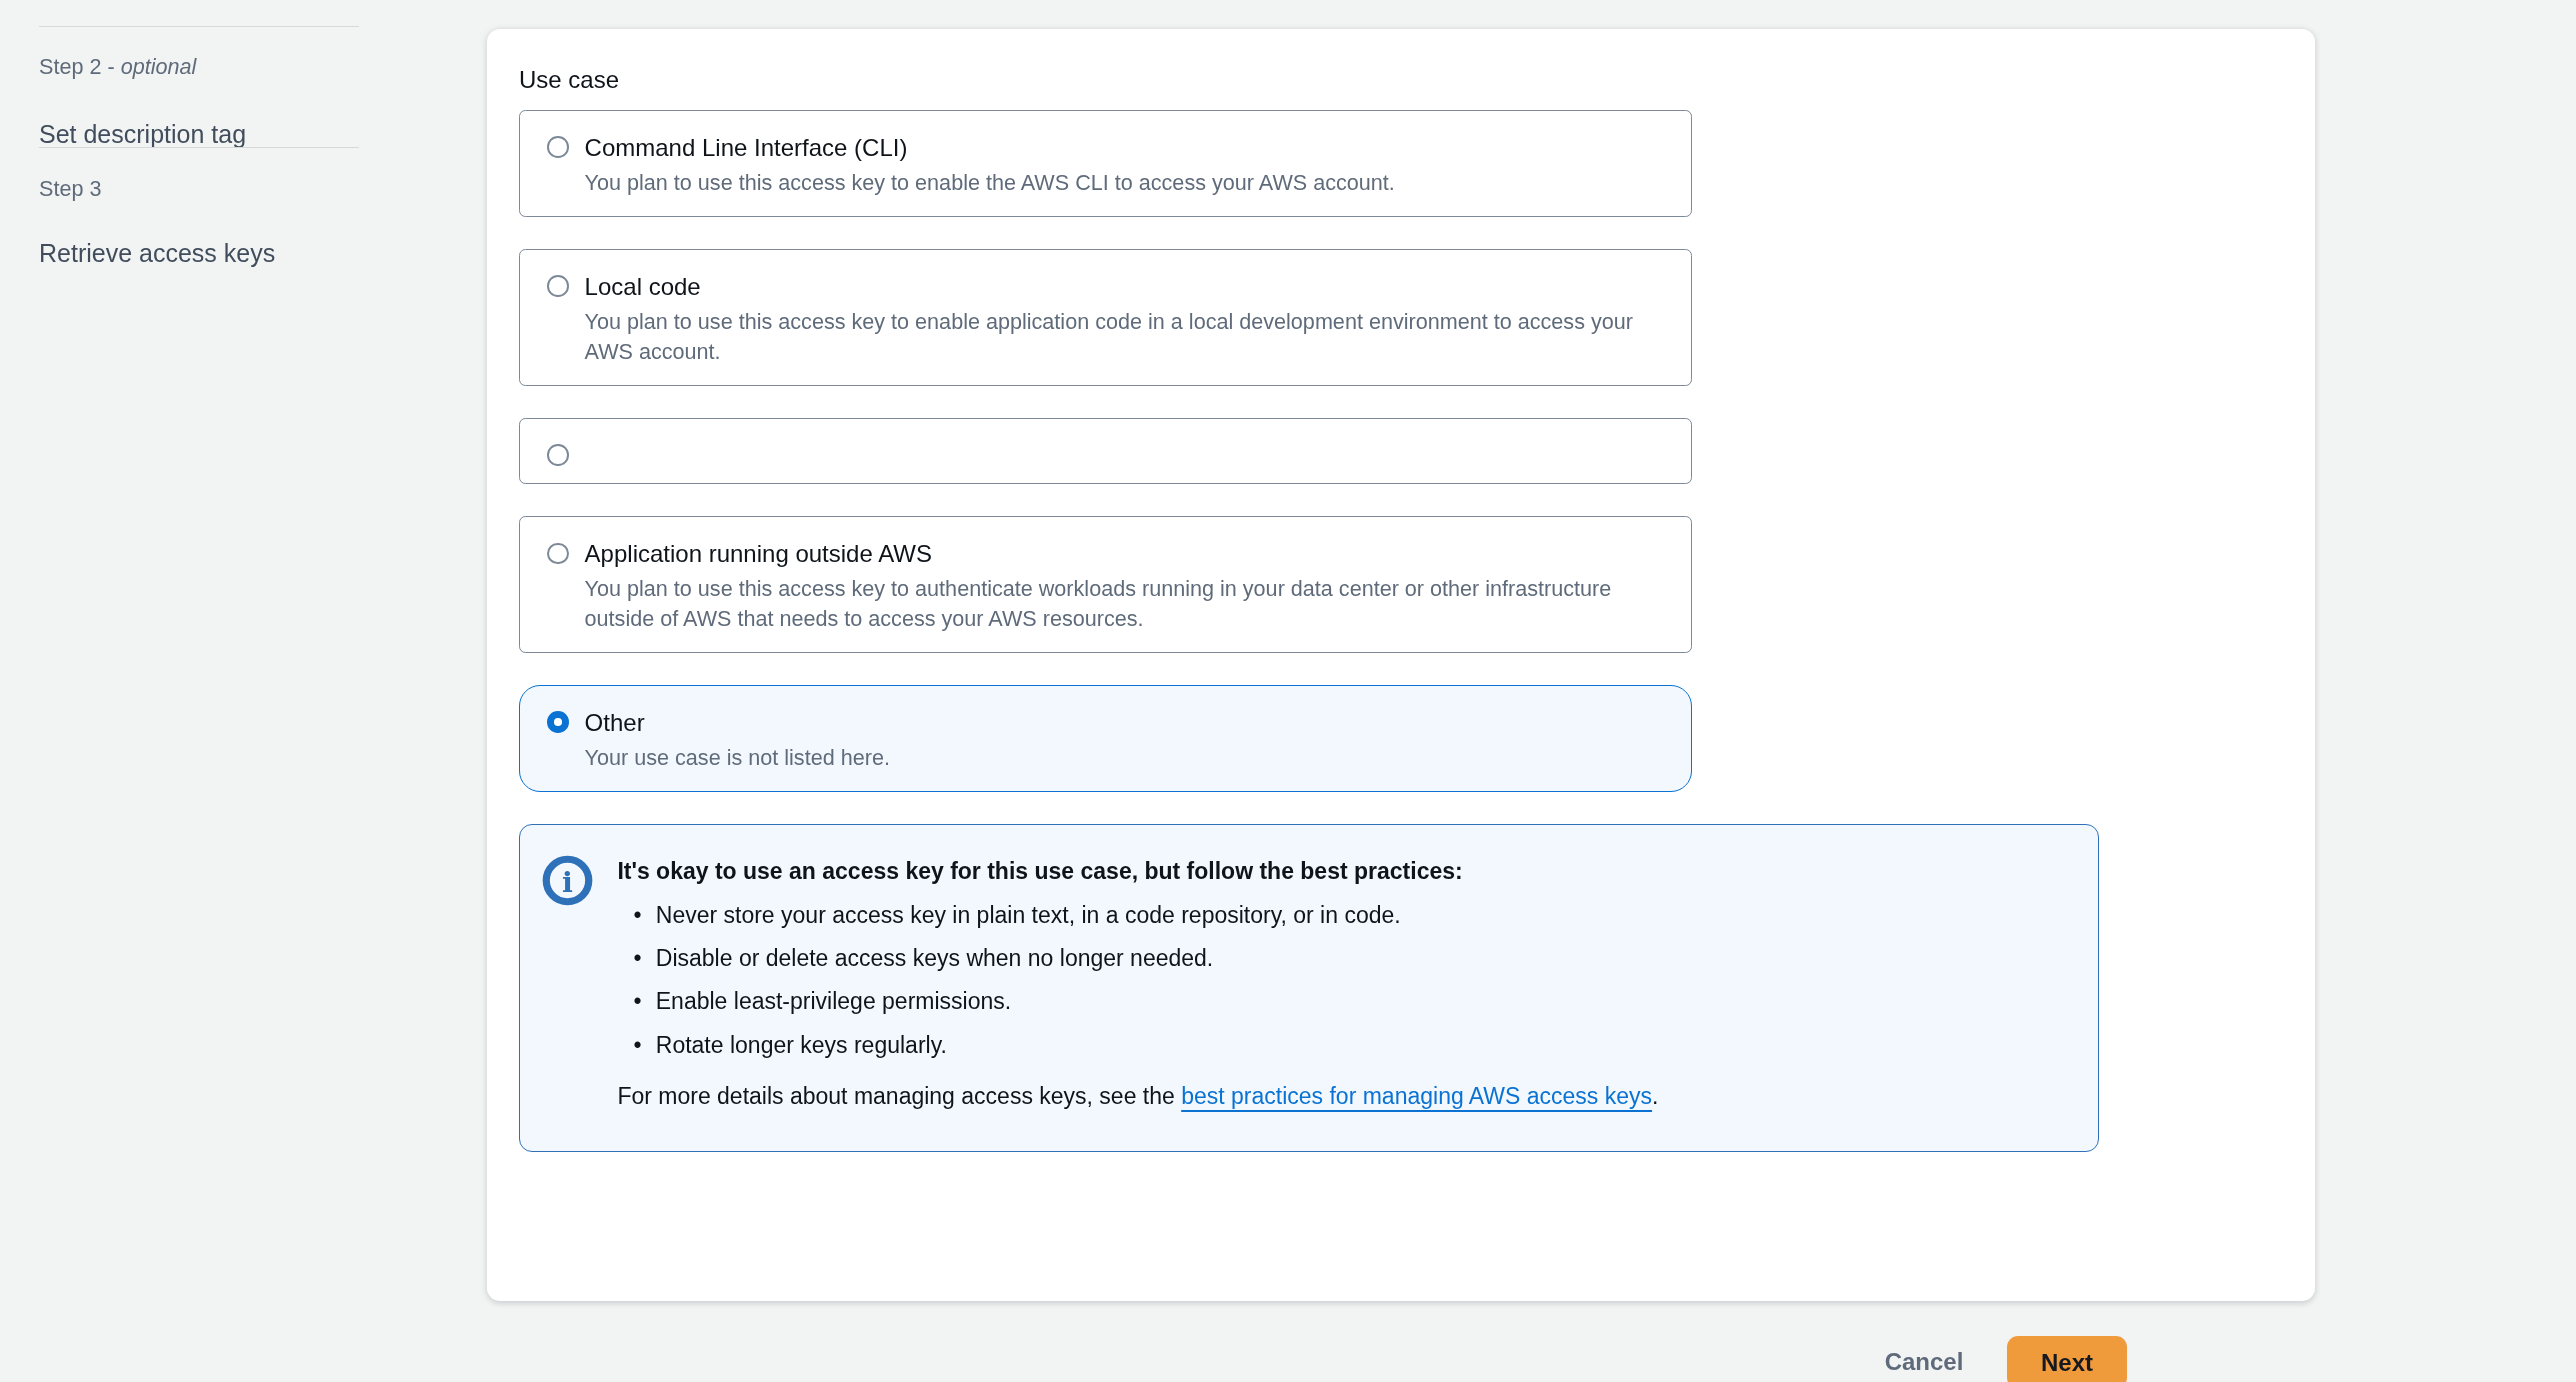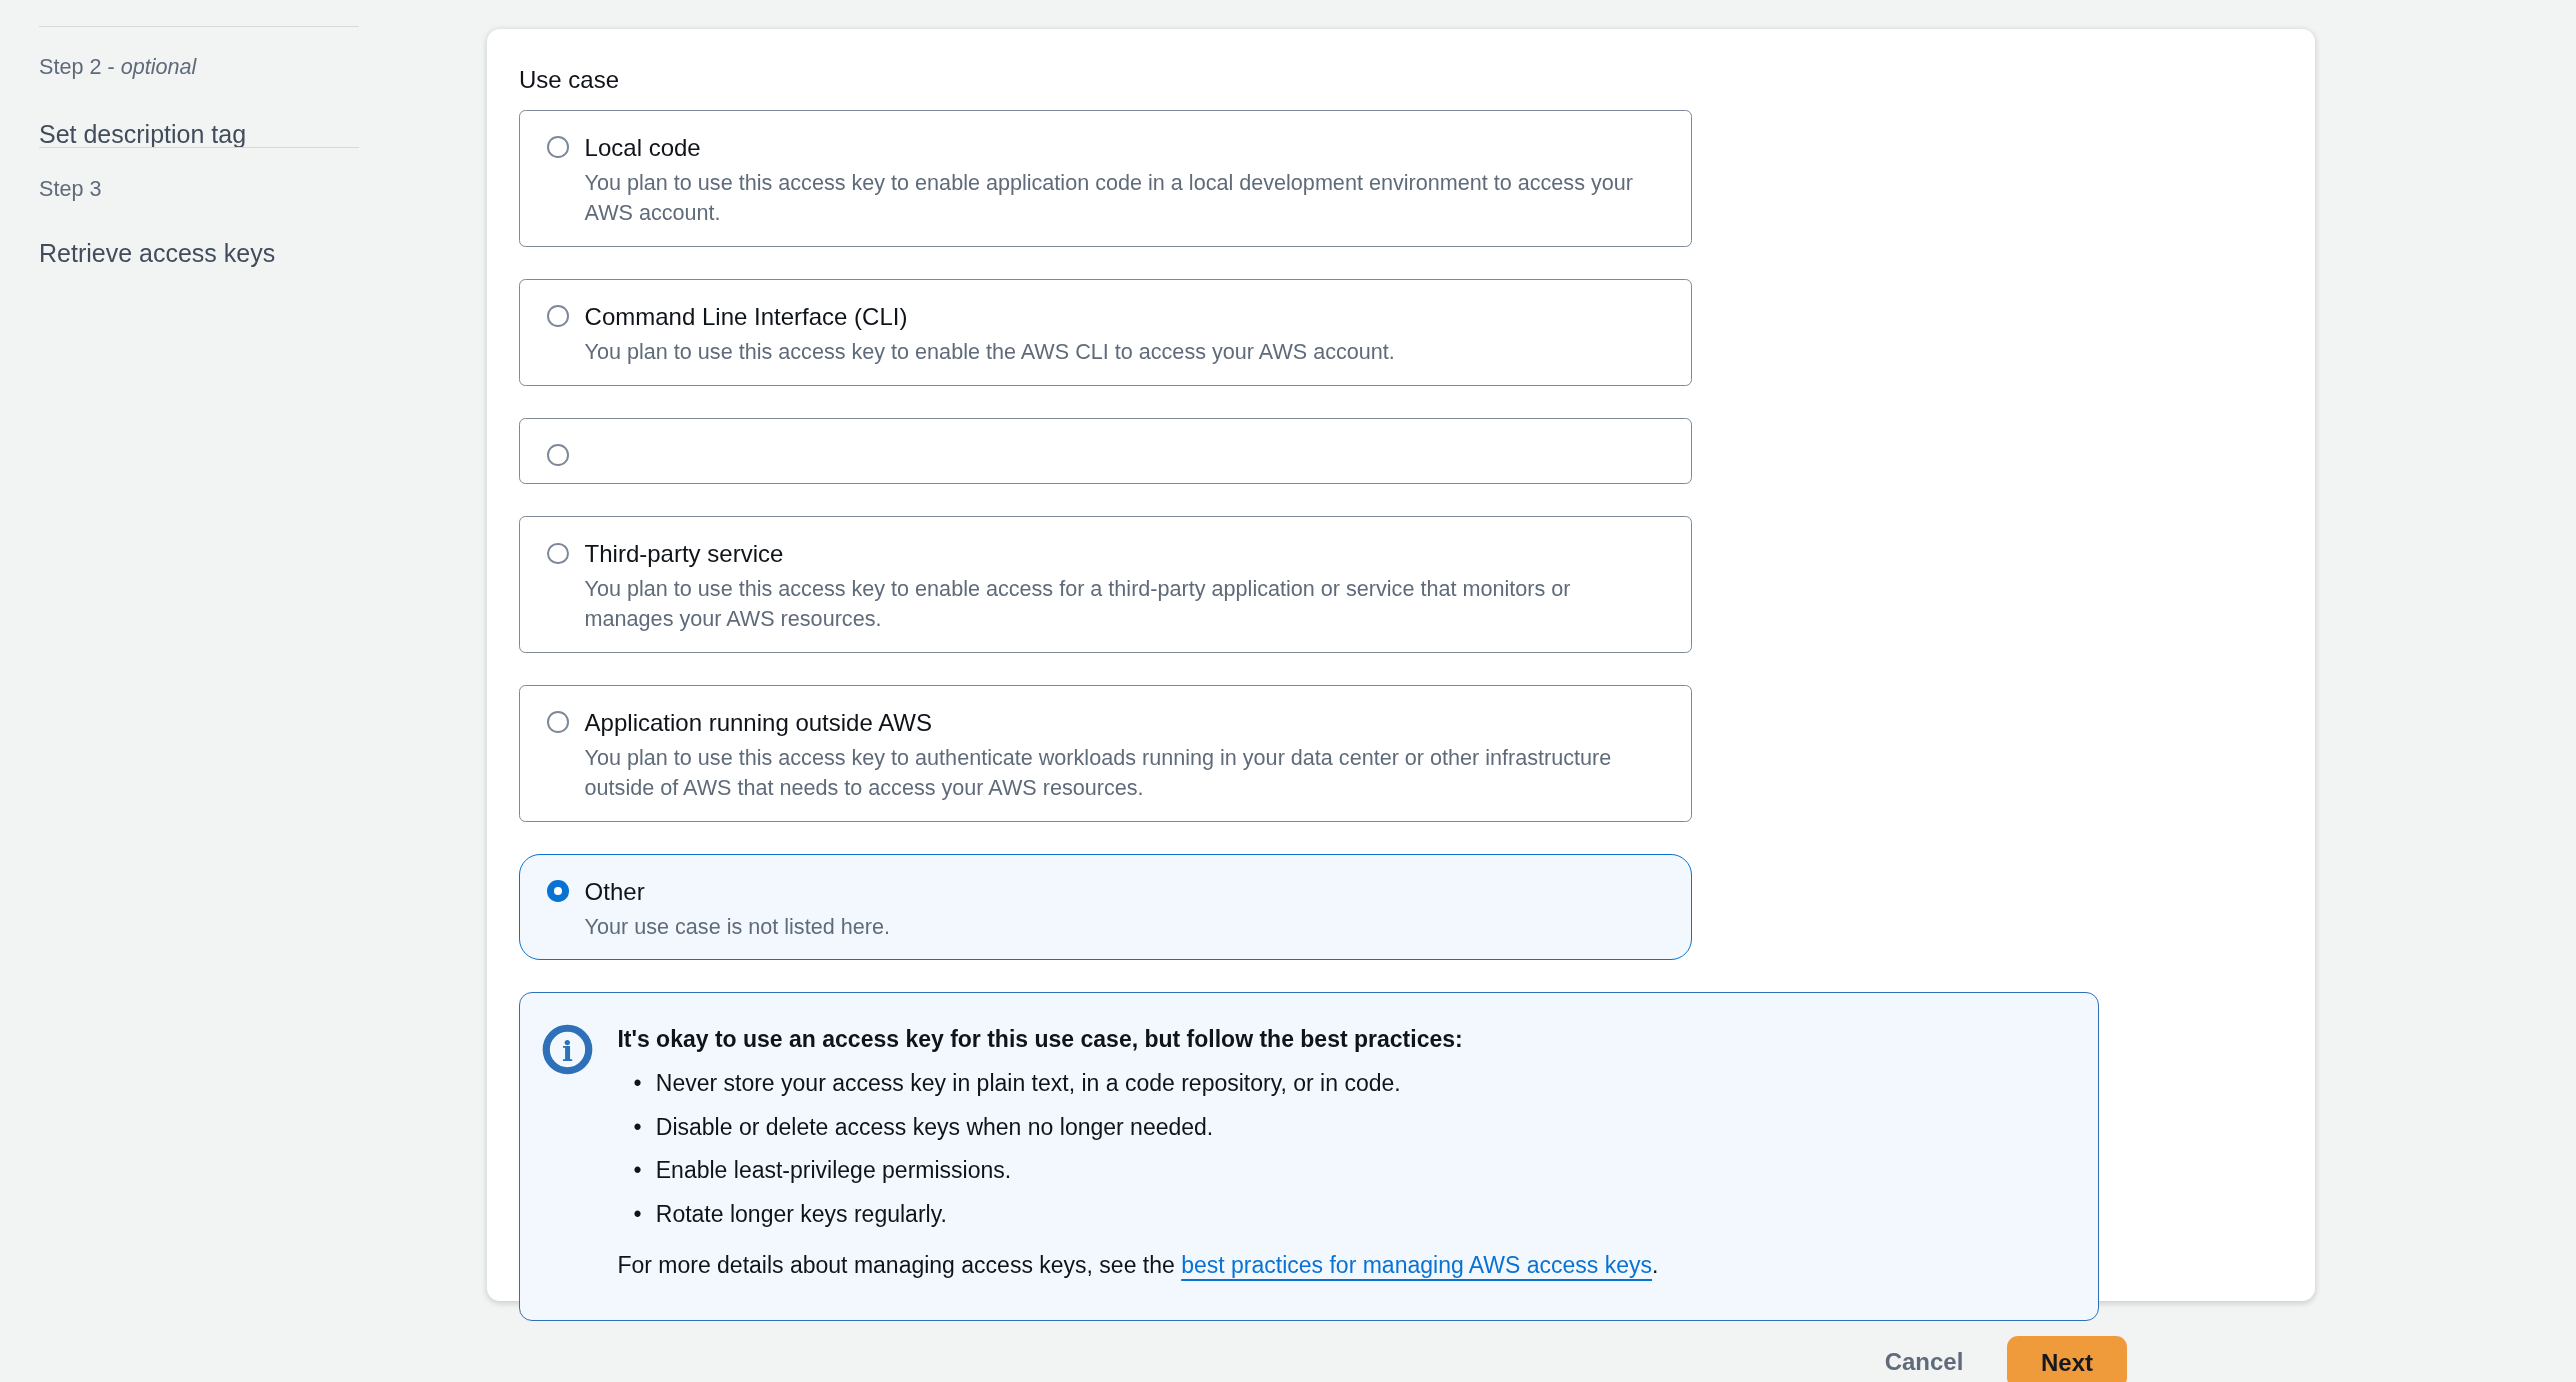--- a/index.html
+++ b/index.html
@@ -161,44 +161,37 @@
   <div class="step-title step3-title">Retrieve access keys</div>
 </nav>
 
 <main class="card">
   <div class="section-label">Use case</div>
 
   <div class="options" id="options-container">
   <div class="option">
     <span class="radio"></span>
     <div class="option-text">
+      <div class="option-title">Command Line Interface (CLI)</div>
+      <div class="option-desc">You plan to use this access key to enable the AWS CLI to access your AWS account.</div>
+    </div>
+  </div>
+
+  <div class="option">
+    <span class="radio"></span>
+    <div class="option-text">
       <div class="option-title">Local code</div>
       <div class="option-desc">You plan to use this access key to enable application code in a local development environment to access your AWS account.</div>
     </div>
   </div>
 
   <div class="option">
     <span class="radio"></span>
-    <div class="option-text">
-      <div class="option-title">Command Line Interface (CLI)</div>
-      <div class="option-desc">You plan to use this access key to enable the AWS CLI to access your AWS account.</div>
-    </div>
-  </div>
-
-  <div class="option">
-    <span class="radio"></span>
-  </div>
-
-  <div class="option">
-    <span class="radio"></span>
-    <div class="option-text">
-      <div class="option-title">Third-party service</div>
-      <div class="option-desc">You plan to use this access key to enable access for a third-party application or service that monitors or manages your AWS resources.</div>
-    </div>
-  </div>
+  </div>
+
 
   <div class="option">
     <span class="radio"></span>
     <div class="option-text">
       <div class="option-title">Application running outside AWS</div>
       <div class="option-desc">You plan to use this access key to authenticate workloads running in your data center or other infrastructure outside of AWS that needs to access your AWS resources.</div>
     </div>
   </div>
 
   <div class="option selected">

